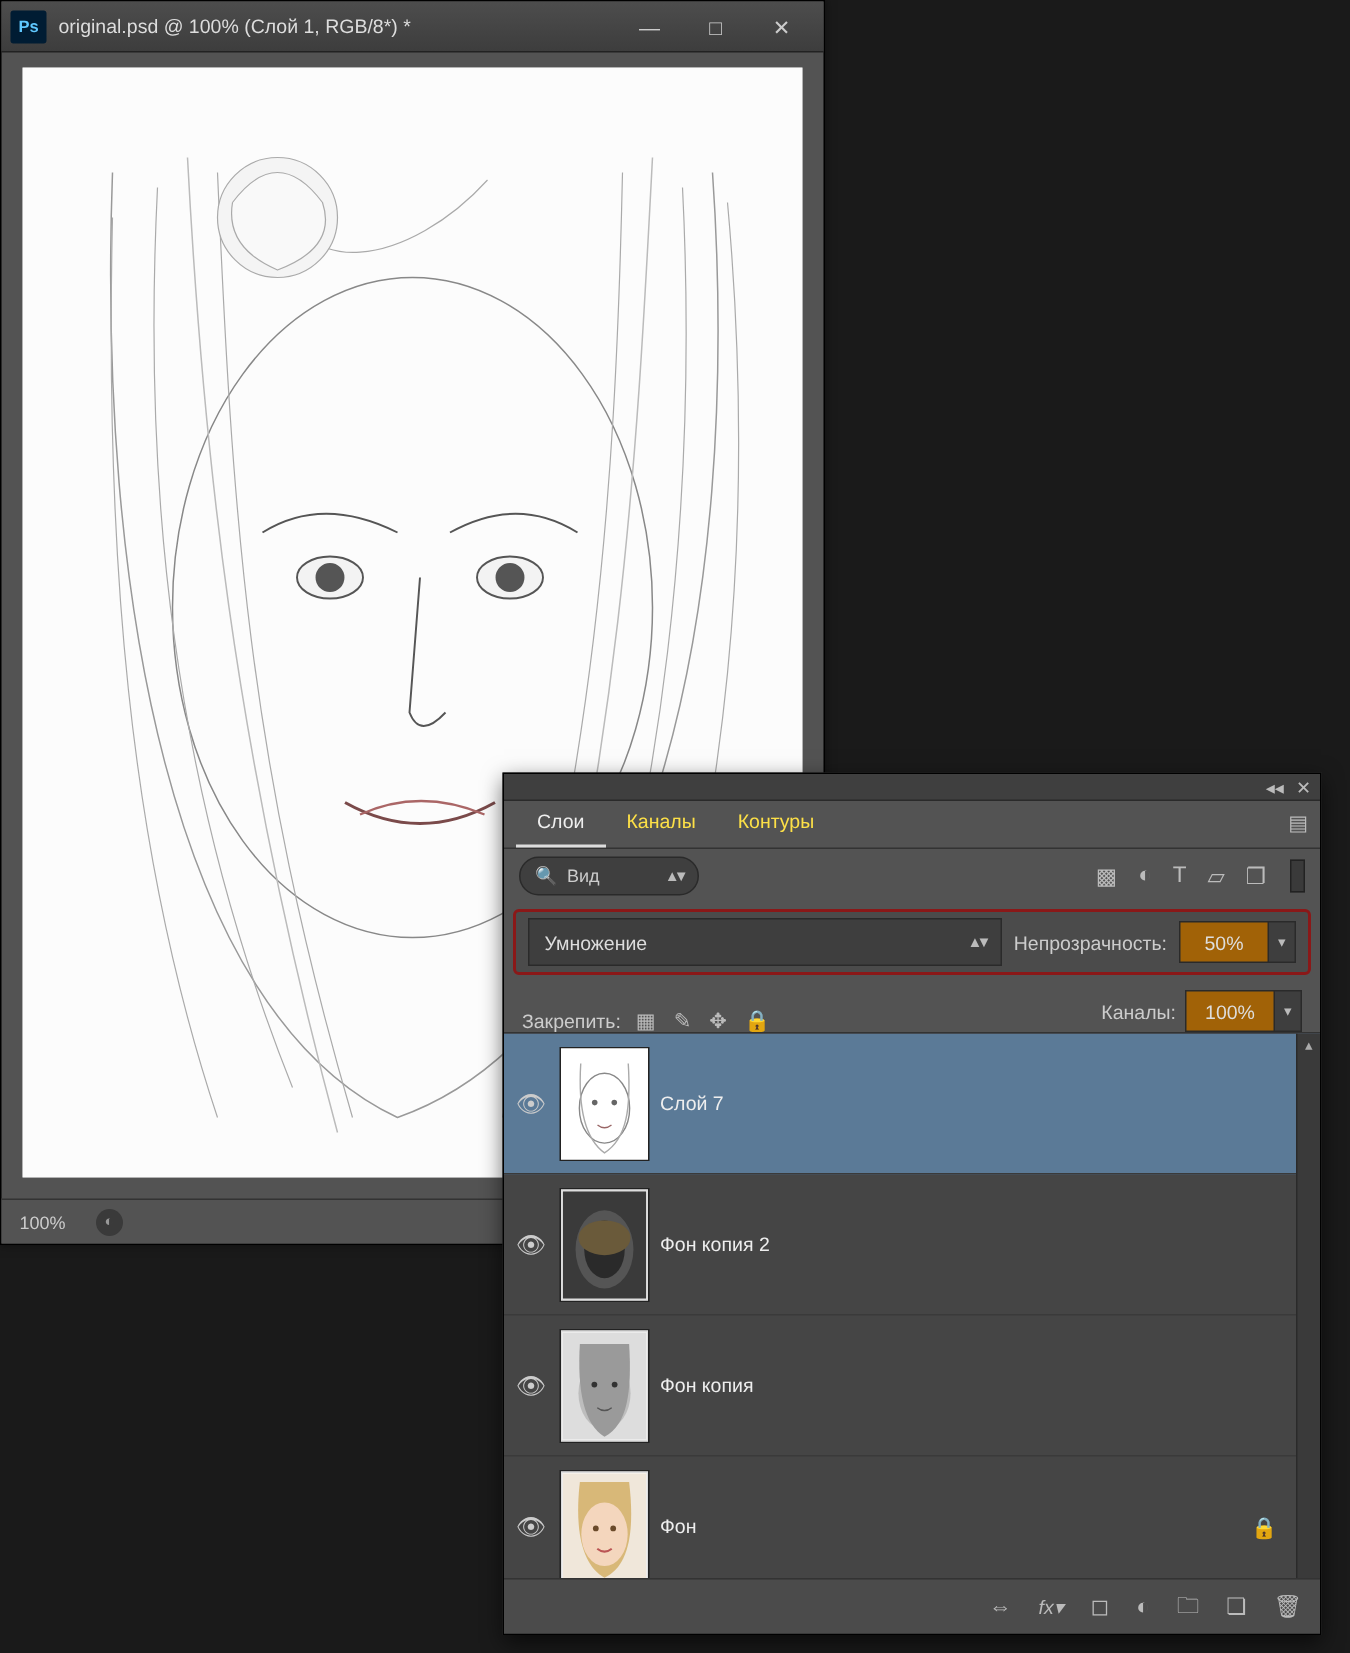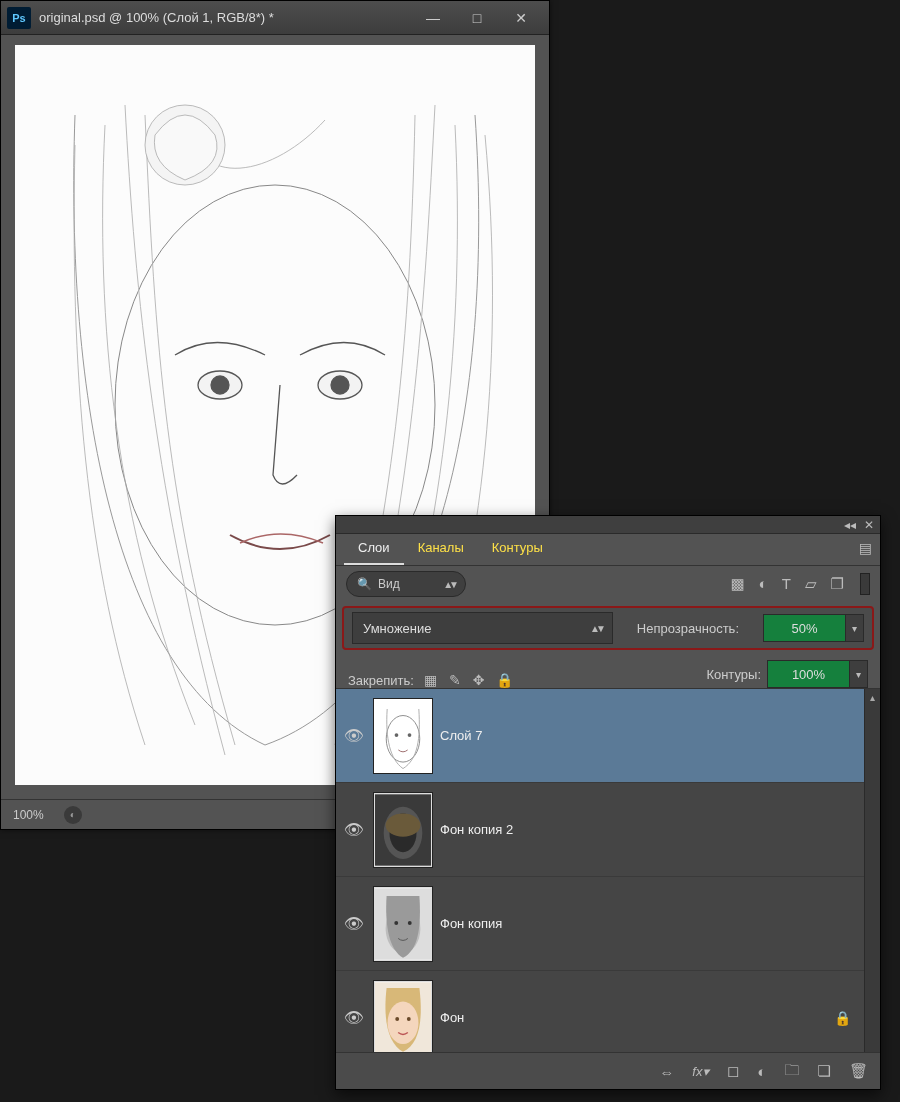--- a/index.html
+++ b/index.html
@@ -20,24 +20,24 @@
   .panel { position:absolute; left:335px; top:515px; width:546px; height:575px; background:#535353; border:1px solid #000; box-shadow:0 5px 14px rgba(0,0,0,.6); display:flex; flex-direction:column;}
   .panel-top { height:18px; background:#3f3f3f; border-bottom:1px solid #2a2a2a; display:flex; justify-content:flex-end; align-items:center; padding:0 6px; gap:8px;}
   .panel-top span{ color:#bbb; font-size:12px; line-height:1;}
   .tabs { height:32px; display:flex; align-items:flex-start; border-bottom:1px solid #333; padding:0 8px; position:relative;}
   .tab { padding:6px 14px 8px; font-size:13px; color:#fde047; cursor:default;}
   .tab.active{ color:#eee; border-bottom:2px solid #ddd; background:#535353;}
   .tabs .menu-icon{position:absolute;right:8px;top:6px;color:#bbb;font-size:14px;}
   .search-row{ height:36px; display:flex; align-items:center; padding:4px 10px; gap:8px;}
   .dropdown{ height:26px; background:#3f3f3f; border:1px solid #2a2a2a; border-radius:13px; display:flex; align-items:center; padding:0 10px; color:#ccc; font-size:12px; gap:6px; min-width:120px; justify-content:space-between;}
   .search-row .filter-icons{ margin-left:auto; display:flex; gap:14px; color:#bbb; font-size:15px;}
-  .blend-row{ height:44px; display:flex; align-items:center; padding:4px 8px; gap:24px; border:2px solid #8a1818; border-radius:4px; margin:4px 6px; background:#4b4b4b;}
+  .blend-row{ height:44px; display:flex; align-items:center; padding:4px 8px; gap:8px; border:2px solid #8a1818; border-radius:4px; margin:4px 6px; background:#4b4b4b;}
   .blend-select{ flex:1; height:32px; background:#3e3e3e; border:1px solid #2a2a2a; display:flex; align-items:center; justify-content:space-between; padding:0 10px; color:#ddd; font-size:13px;}
   .opacity-label{ color:#ccc; font-size:13px;}
-  .opacity-box{ width:83px; height:28px; background:#15803d; border:1px solid #2a2a2a; color:#ddd; font-size:13px; display:flex; align-items:center; justify-content:center;}
+  .opacity-box{ width:60px; height:28px; background:#a16207; border:1px solid #2a2a2a; color:#ddd; font-size:13px; display:flex; align-items:center; justify-content:center;}
   .dd-arrow{width:18px;height:28px;background:#3e3e3e;border:1px solid #2a2a2a;border-left:none;display:flex;align-items:center;justify-content:center;color:#bbb;font-size:10px;}
   .lock-row{ height:34px; display:flex; align-items:flex-end; padding:0 12px; gap:10px; color:#ccc; font-size:13px;}
   .lock-icons{ display:flex; gap:12px; font-size:14px; color:#bbb;}
   .fill-group{ margin-left:auto; display:flex; align-items:center; gap:6px;}
   .layers-list{ flex:1; background:#454545; overflow:hidden; position:relative; border-top:1px solid #333; border-bottom:1px solid #333;}
   .scrollbar{position:absolute;right:0;top:0;width:16px;height:100%;background:#3a3a3a;border-left:1px solid #2a2a2a;}
   .scroll-up{height:16px;display:flex;align-items:center;justify-content:center;color:#aaa;font-size:10px;}
   .layer-row{ height:94px; display:flex; align-items:center; border-bottom:1px solid #3a3a3a; padding-right:18px;}
   .layer-row.selected{ background:#5b7a97;}
   .eye-col{ width:36px; display:flex; align-items:center; justify-content:center; color:#ccc; font-size:16px;}
@@ -148,21 +148,21 @@
   </div>
   <div class="lock-row">
     <span>Закрепить:</span>
     <div class="lock-icons">
       <span>▦</span>
       <span>✎</span>
       <span>✥</span>
       <span>🔒</span>
     </div>
     <div class="fill-group">
-      <span>Контуры:</span>
+      <span>Каналы:</span>
       <div style="display:flex;">
         <div class="opacity-box">100%</div>
         <div class="dd-arrow">▾</div>
       </div>
     </div>
   </div>
 
   <div class="layers-list">
 
     <div class="layer-row selected">

